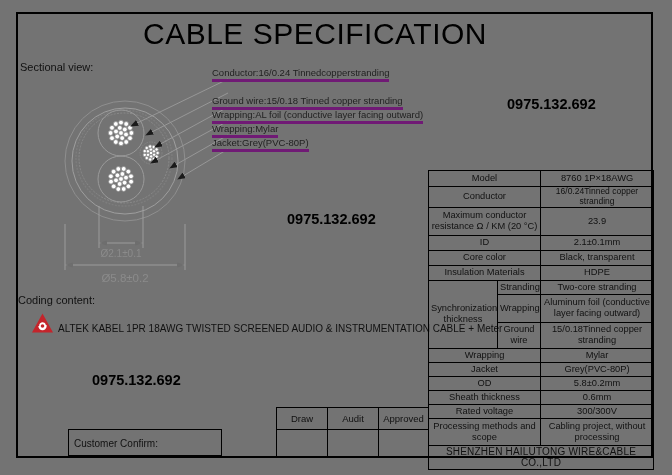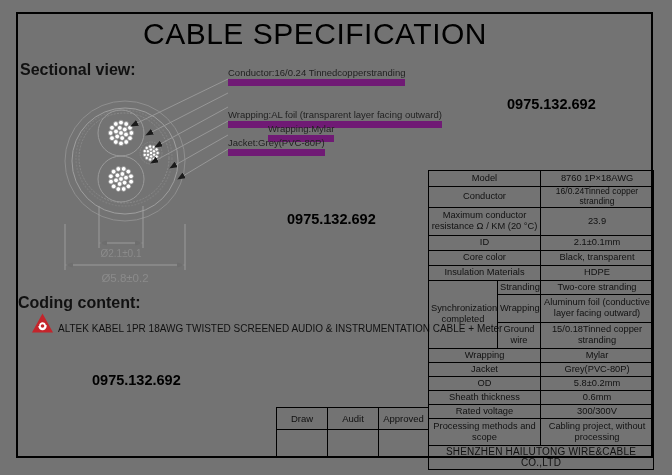--- a/index.html
+++ b/index.html
@@ -2,23 +2,23 @@
 <html><head>
 <meta charset="utf-8">
 <style>
   html,body { margin:0; padding:0; background:#fdfdfd; }
   .canvas { position:relative; width:672px; height:475px; background:#737373;
             font-family:"Liberation Sans", sans-serif; color:#111; overflow:hidden; }
   .frame { position:absolute; left:16px; top:12px; width:633px; height:442px;
            border:2px solid #000; }
   .title { position:absolute; left:0; top:17px; width:630px; text-align:center;
            font-size:30px; font-weight:500; letter-spacing:0.5px; color:#000; }
-  .lbl { position:absolute; font-size:16px; color:#111;font-weight:bold; }
-  .callout { position:absolute; left:228px; font-size:9.5px; line-height:10px;
-             border-bottom:7px solid #701a75; padding-bottom:1px; white-space:nowrap; color:#222; }
+  .lbl { position:absolute; font-size:11px; color:#111; }
+  .callout { position:absolute; left:212px; font-size:9.5px; line-height:10px;
+             border-bottom:3px solid #701a75; padding-bottom:1px; white-space:nowrap; color:#222; }
   .pn { position:absolute; font-size:14.5px; font-weight:bold; color:#000; white-space:nowrap; }
   .coding-text { position:absolute; left:58px; top:323px; font-size:10px; white-space:nowrap; color:#111; }
   .logo { position:absolute; left:31px; top:312px; }
   svg.overlay { position:absolute; left:0; top:0; pointer-events:none; }
 
   table.spec { position:absolute; left:428px; top:170px; border-collapse:collapse;
                table-layout:fixed; width:225px; }
   table.spec td { border:1px solid #000; font-size:9.3px; text-align:center;
                   padding:0 2px; line-height:1.15; overflow:hidden; }
   table.spec td.fs85 { font-size:8.5px; }
@@ -137,22 +137,23 @@
       <polygon points="99,243 107,240.5 107,245.5"></polygon>
       <polygon points="143,243 135,240.5 135,245.5"></polygon>
       <polygon points="65,265 73,262.5 73,267.5"></polygon>
       <polygon points="185,265 177,262.5 177,267.5"></polygon>
     </g>
     <text x="121" y="257" text-anchor="middle" font-size="10" fill="#8b8b8b">Ø2.1±0.1</text>
     <text x="125" y="282" text-anchor="middle" font-size="11.5" fill="#8b8b8b">Ø5.8±0.2</text>
   </svg>
 
   <div class="callout" style="top:68px;">Conductor:16/0.24 Tinnedcopperstranding</div>
-  <div class="callout" style="top:110px;">Wrapping:AL foil (transparent layer facing outward)</div>
-  <div class="callout" style="top:124px;margin-left:40px;">Wrapping:Mylar</div>
+  <div class="callout" style="top:96px;">Ground wire:15/0.18 Tinned copper stranding</div>
+  <div class="callout" style="top:110px;">Wrapping:AL foil (conductive layer facing outward)</div>
+  <div class="callout" style="top:124px;">Wrapping:Mylar</div>
   <div class="callout" style="top:138px;">Jacket:Grey(PVC-80P)</div>
 
   <div class="pn" style="left:507px; top:96px;">0975.132.692</div>
   <div class="pn" style="left:287px; top:211px;">0975.132.692</div>
   <div class="pn" style="left:92px;  top:372px;">0975.132.692</div>
 
   <div class="lbl" style="left:18px; top:294px;">Coding content:</div>
   <svg class="logo" width="23" height="23" viewBox="0 0 23 23">
     <path d="M11.5 1.5 L22 20.5 H1 Z" fill="#c4242b"></path>
     <circle cx="11.5" cy="14" r="4.2" fill="#ffffff"></circle>
@@ -186,21 +187,21 @@
     </tr>
     <tr style="height:15px;">
       <td colspan="2">Core color</td>
       <td>Black, transparent</td>
     </tr>
     <tr style="height:15px;">
       <td colspan="2">Insulation Materials</td>
       <td>HDPE</td>
     </tr>
     <tr style="height:14px;">
-      <td rowspan="3">Synchronization completed</td>
+      <td rowspan="3">Synchronization thickness</td>
       <td>Stranding</td>
       <td>Two-core stranding</td>
     </tr>
     <tr style="height:28px;">
       <td>Wrapping</td>
       <td>Aluminum foil (conductive layer facing outward)</td>
     </tr>
     <tr style="height:26px;">
       <td>Ground wire</td>
       <td>15/0.18Tinned copper stranding</td>
@@ -248,13 +249,16 @@
       <td>Approved</td>
     </tr>
     <tr style="height:28px;">
       <td></td>
       <td></td>
       <td></td>
     </tr>
   </tbody>
     </table>
 
+  <div class="customer-box">
+    <span>Customer Confirm:</span>
+  </div>
 </div>
 
 </body></html>

